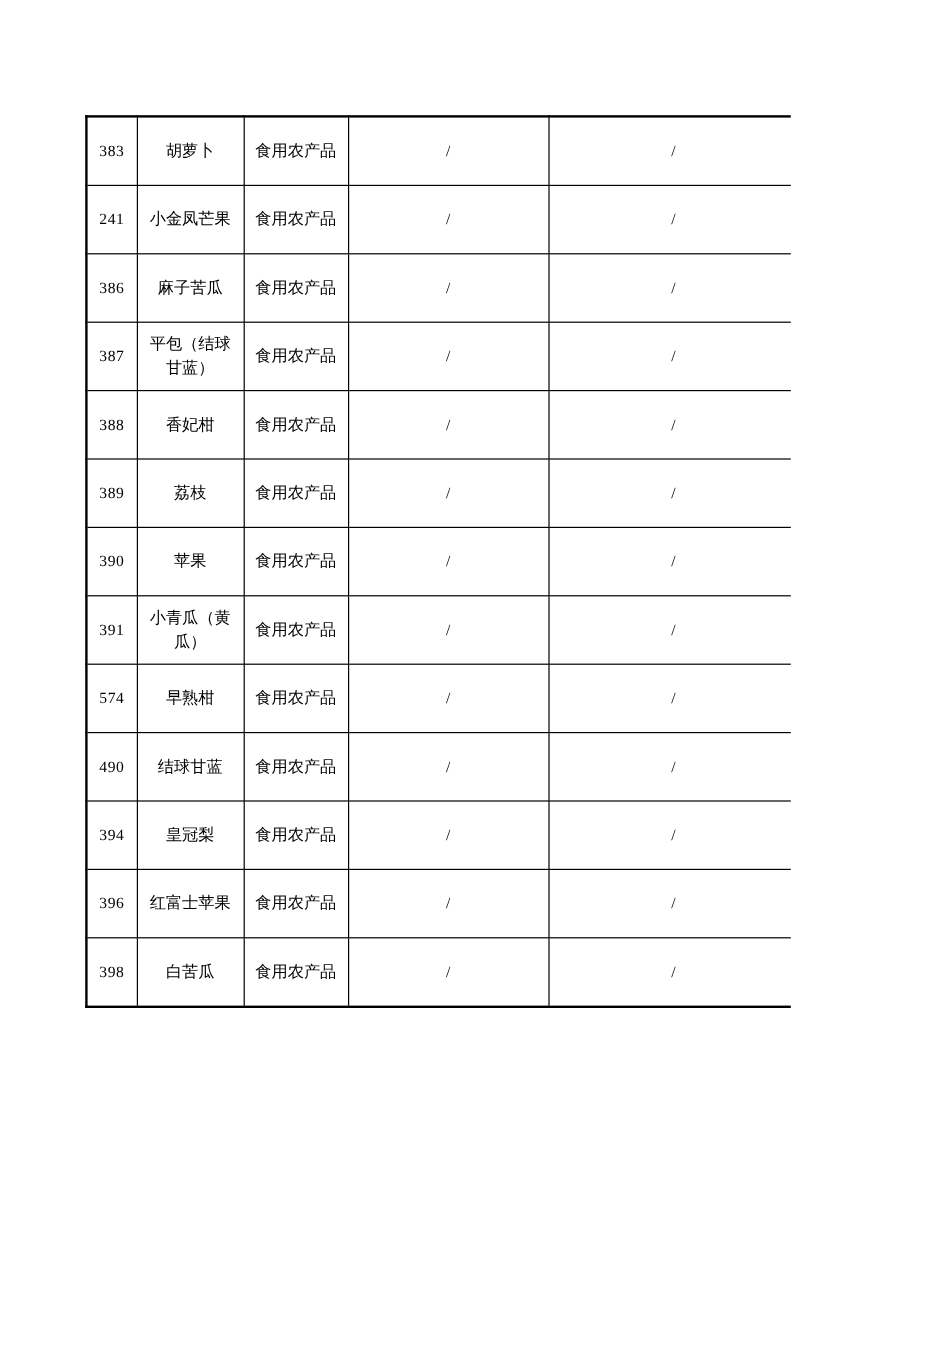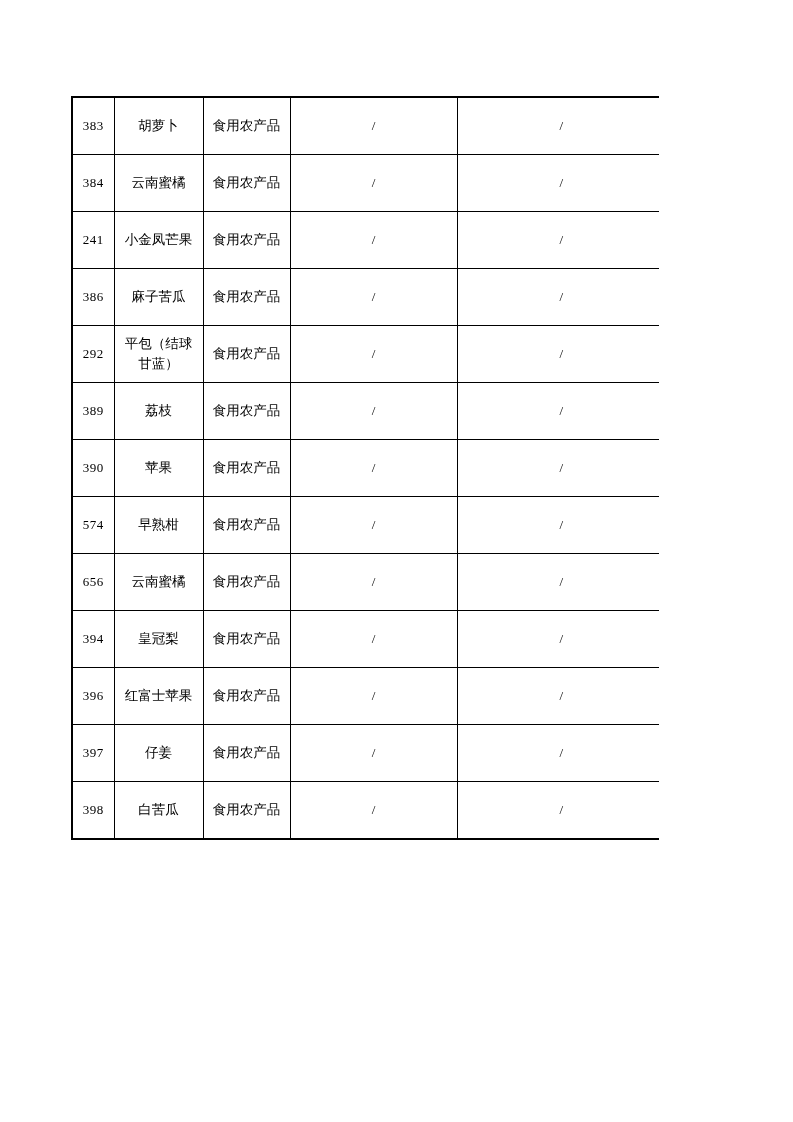--- a/index.html
+++ b/index.html
@@ -69,97 +69,97 @@
     </colgroup>
     <tbody id="table-body">
         <tr>
           <td class="row-number-cell">383</td>
           <td class="product-name-cell">胡萝卜</td>
           <td class="category-cell">食用农产品</td>
           <td class="value-cell">/</td>
           <td class="value-cell">/</td>
         </tr>
         <tr>
-          <td class="row-number-cell">384</td>
-          <td class="product-name-cell">云南蜜橘</td>
-          <td class="category-cell">食用农产品</td>
-          <td class="value-cell">/</td>
-          <td class="value-cell">/</td>
-        </tr>
-        <tr>
           <td class="row-number-cell">241</td>
           <td class="product-name-cell">小金凤芒果</td>
           <td class="category-cell">食用农产品</td>
           <td class="value-cell">/</td>
           <td class="value-cell">/</td>
         </tr>
         <tr>
           <td class="row-number-cell">386</td>
           <td class="product-name-cell">麻子苦瓜</td>
           <td class="category-cell">食用农产品</td>
           <td class="value-cell">/</td>
           <td class="value-cell">/</td>
         </tr>
         <tr>
-          <td class="row-number-cell">292</td>
+          <td class="row-number-cell">387</td>
           <td class="product-name-cell">平包（结球甘蓝）</td>
+          <td class="category-cell">食用农产品</td>
+          <td class="value-cell">/</td>
+          <td class="value-cell">/</td>
+        </tr>
+        <tr>
+          <td class="row-number-cell">388</td>
+          <td class="product-name-cell">香妃柑</td>
           <td class="category-cell">食用农产品</td>
           <td class="value-cell">/</td>
           <td class="value-cell">/</td>
         </tr>
         <tr>
           <td class="row-number-cell">389</td>
           <td class="product-name-cell">荔枝</td>
           <td class="category-cell">食用农产品</td>
           <td class="value-cell">/</td>
           <td class="value-cell">/</td>
         </tr>
         <tr>
           <td class="row-number-cell">390</td>
           <td class="product-name-cell">苹果</td>
           <td class="category-cell">食用农产品</td>
           <td class="value-cell">/</td>
           <td class="value-cell">/</td>
         </tr>
         <tr>
+          <td class="row-number-cell">391</td>
+          <td class="product-name-cell">小青瓜（黄瓜）</td>
+          <td class="category-cell">食用农产品</td>
+          <td class="value-cell">/</td>
+          <td class="value-cell">/</td>
+        </tr>
+        <tr>
           <td class="row-number-cell">574</td>
           <td class="product-name-cell">早熟柑</td>
           <td class="category-cell">食用农产品</td>
           <td class="value-cell">/</td>
           <td class="value-cell">/</td>
         </tr>
         <tr>
-          <td class="row-number-cell">656</td>
-          <td class="product-name-cell">云南蜜橘</td>
+          <td class="row-number-cell">490</td>
+          <td class="product-name-cell">结球甘蓝</td>
           <td class="category-cell">食用农产品</td>
           <td class="value-cell">/</td>
           <td class="value-cell">/</td>
         </tr>
         <tr>
           <td class="row-number-cell">394</td>
           <td class="product-name-cell">皇冠梨</td>
           <td class="category-cell">食用农产品</td>
           <td class="value-cell">/</td>
           <td class="value-cell">/</td>
         </tr>
         <tr>
           <td class="row-number-cell">396</td>
           <td class="product-name-cell">红富士苹果</td>
           <td class="category-cell">食用农产品</td>
           <td class="value-cell">/</td>
           <td class="value-cell">/</td>
         </tr>
         <tr>
-          <td class="row-number-cell">397</td>
-          <td class="product-name-cell">仔姜</td>
-          <td class="category-cell">食用农产品</td>
-          <td class="value-cell">/</td>
-          <td class="value-cell">/</td>
-        </tr>
-        <tr>
           <td class="row-number-cell">398</td>
           <td class="product-name-cell">白苦瓜</td>
           <td class="category-cell">食用农产品</td>
           <td class="value-cell">/</td>
           <td class="value-cell">/</td>
         </tr>
       </tbody>
   </table>
 </div>
 

